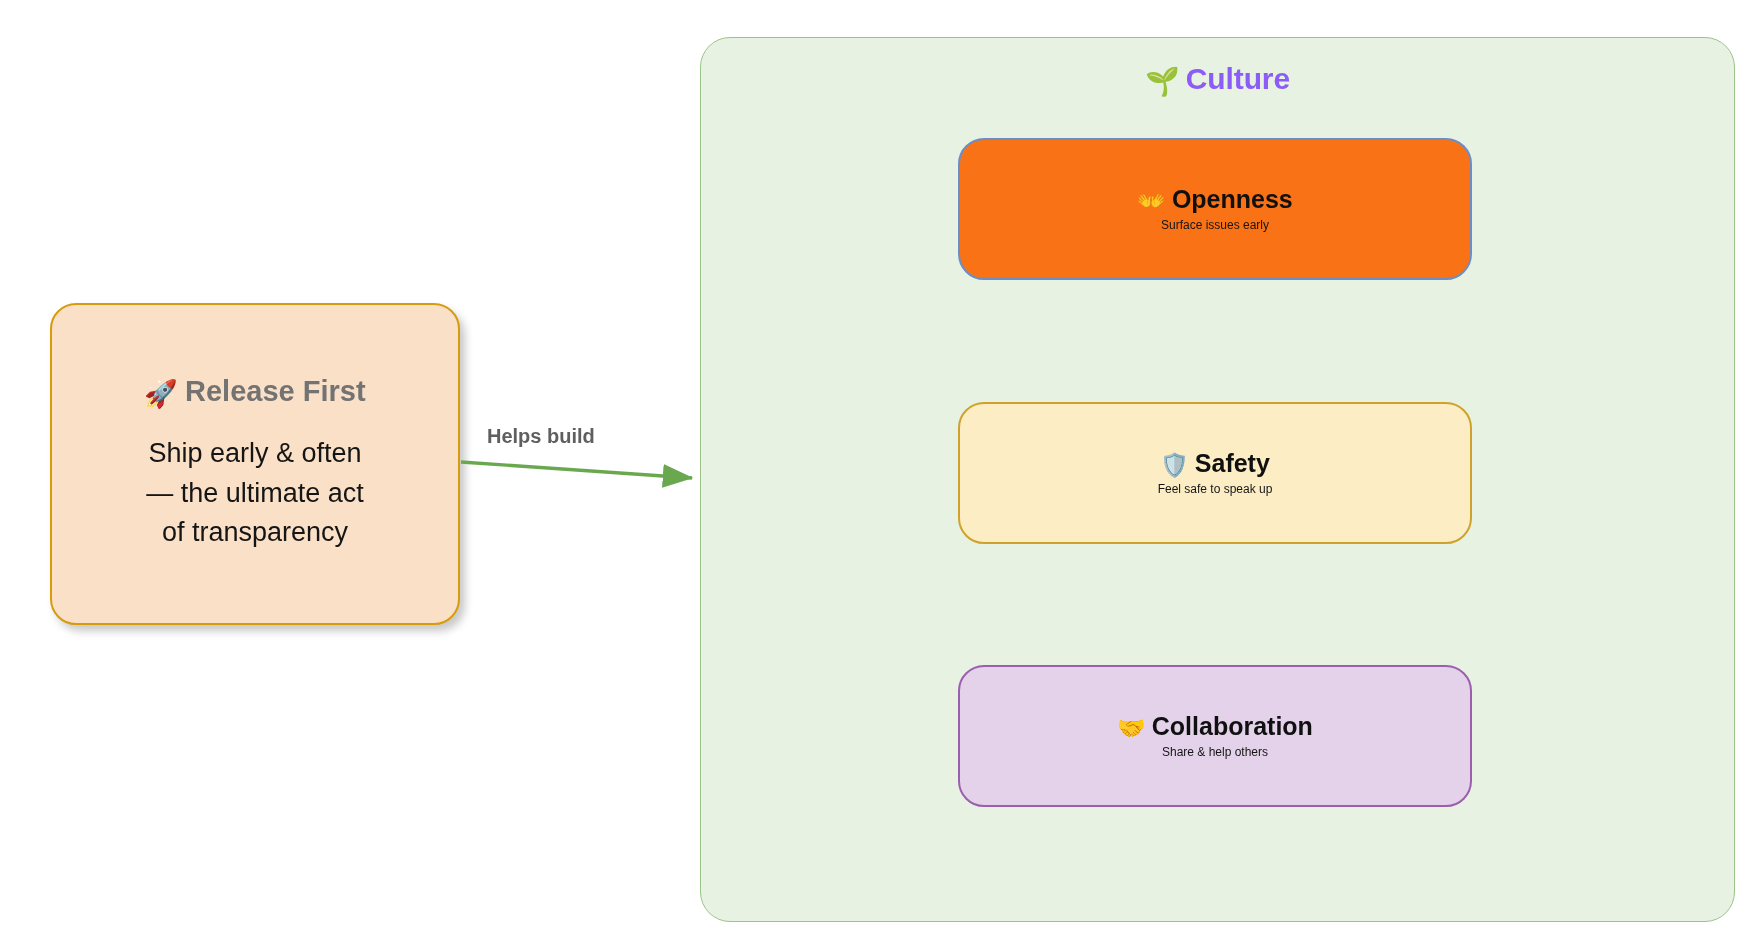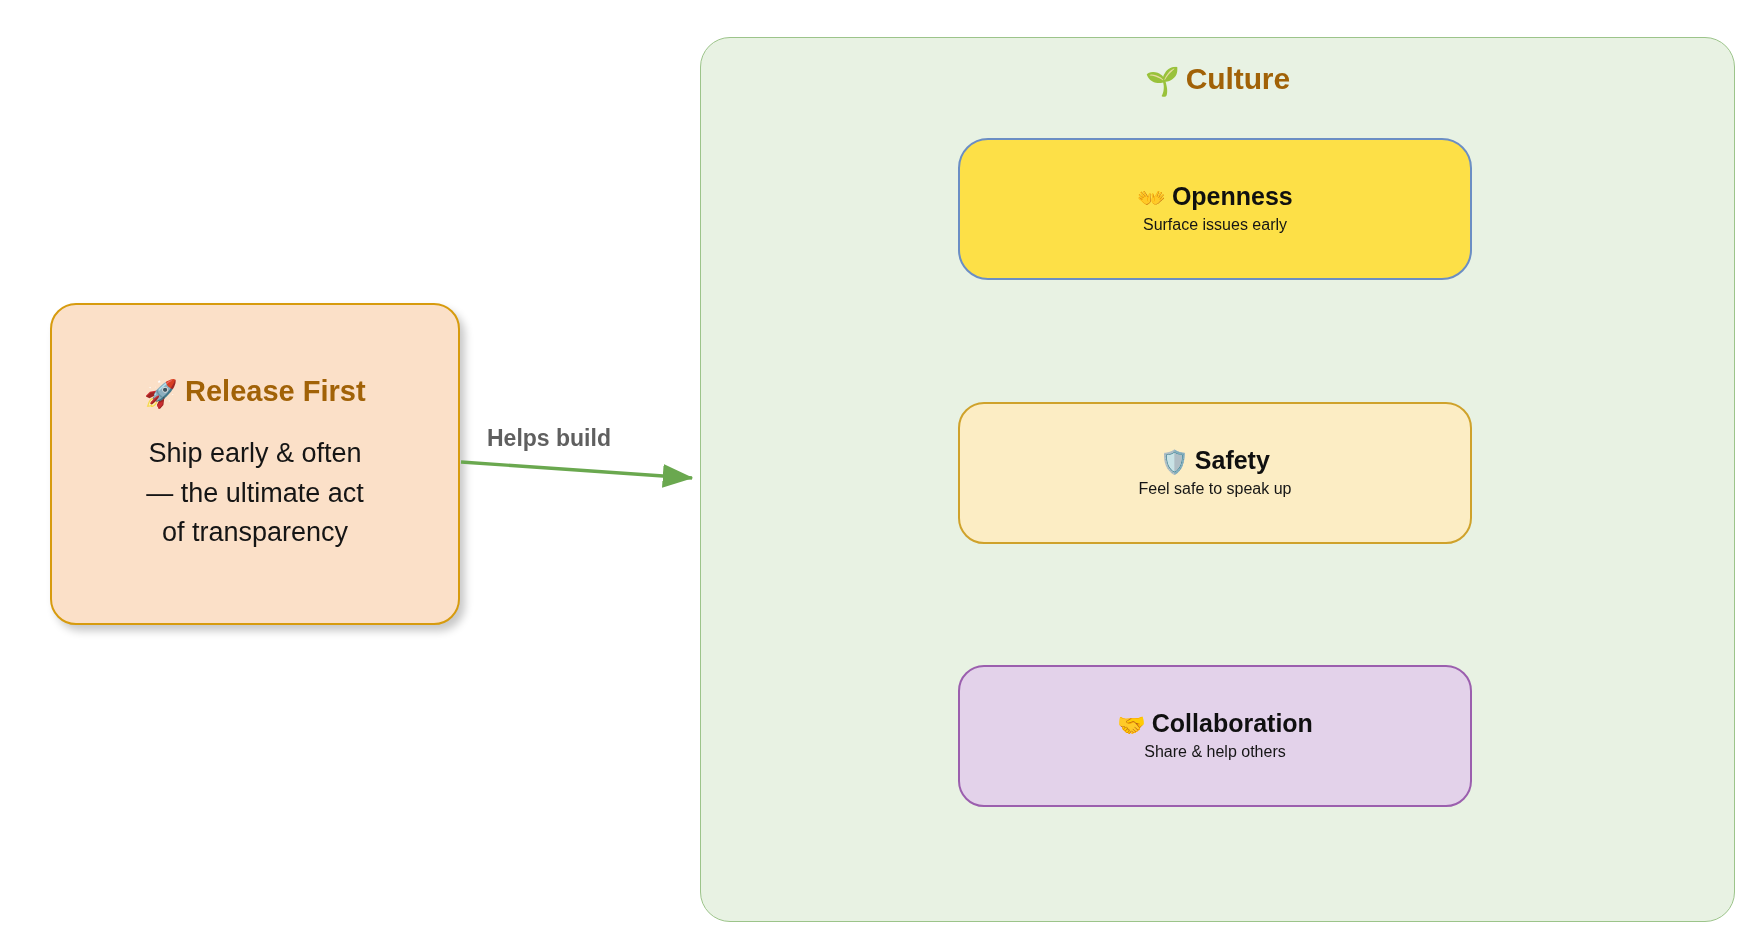--- a/index.html
+++ b/index.html
@@ -35,21 +35,21 @@
     border-radius: 30px;
   }
   .cluster-title {
     position: absolute;
     top: 24px;
     left: 0;
     width: 100%;
     text-align: center;
     font-size: 30px;
     font-weight: bold;
-    color: #a16207;
+    color: #8b5cf6;
     letter-spacing: -0.1px;
     white-space: nowrap;
   }
   .cluster-title .emo {
     font-size: 28px;
     margin-right: 6px;
     vertical-align: -2px;
   }
 
   
@@ -73,28 +73,28 @@
     color: #101010;
     line-height: 1.18;
     white-space: nowrap;
   }
   .card-title .emo {
     font-size: 23px;
     margin-right: 6px;
     vertical-align: -1px;
   }
   .card-sub {
-    font-size: 16px;
+    font-size: 12px;
     color: #151515;
     line-height: 1.3;
     margin-top: 3px;
     white-space: nowrap;
   }
 
-  #card-openness      { top: 138px; background: #fde047; border-color: #6b8ec4; border-radius: 30px; }
+  #card-openness      { top: 138px; background: #f97316; border-color: #6b8ec4; }
   #card-safety        { top: 402px; background: #fcedc4; border-color: #cfa22b; }
   #card-collaboration { top: 665px; background: #e3d2ea; border-color: #9b5fae; }
 
   
   .node {
     position: absolute;
     left: 50px;
     top: 303px;
     width: 410px;
     height: 322px;
@@ -104,21 +104,21 @@
     border-radius: 26px;
     display: flex;
     flex-direction: column;
     align-items: center;
     justify-content: center;
     box-shadow: 5px 6px 9px rgba(0,0,0,0.22);
   }
   .node-title {
     font-size: 29px;
     font-weight: bold;
-    color: #a16207;
+    color: #737373;
     white-space: nowrap;
     margin-bottom: 24px;
     text-align: right;
   }
   .node-title .emo {
     font-size: 27px;
     margin-right: 7px;
     vertical-align: -2px;
   }
   .node-desc {
@@ -135,21 +135,21 @@
     left: 0;
     top: 0;
     width: 1753px;
     height: 945px;
     pointer-events: none;
   }
   .edge-label {
     position: absolute;
     left: 487px;
     top: 425px;
-    font-size: 23px;
+    font-size: 20px;
     font-weight: bold;
     color: #5f5f5f;
     white-space: nowrap;
   }
 </style>
 </head>
 <body>
 
 <div id="canvas">
 

